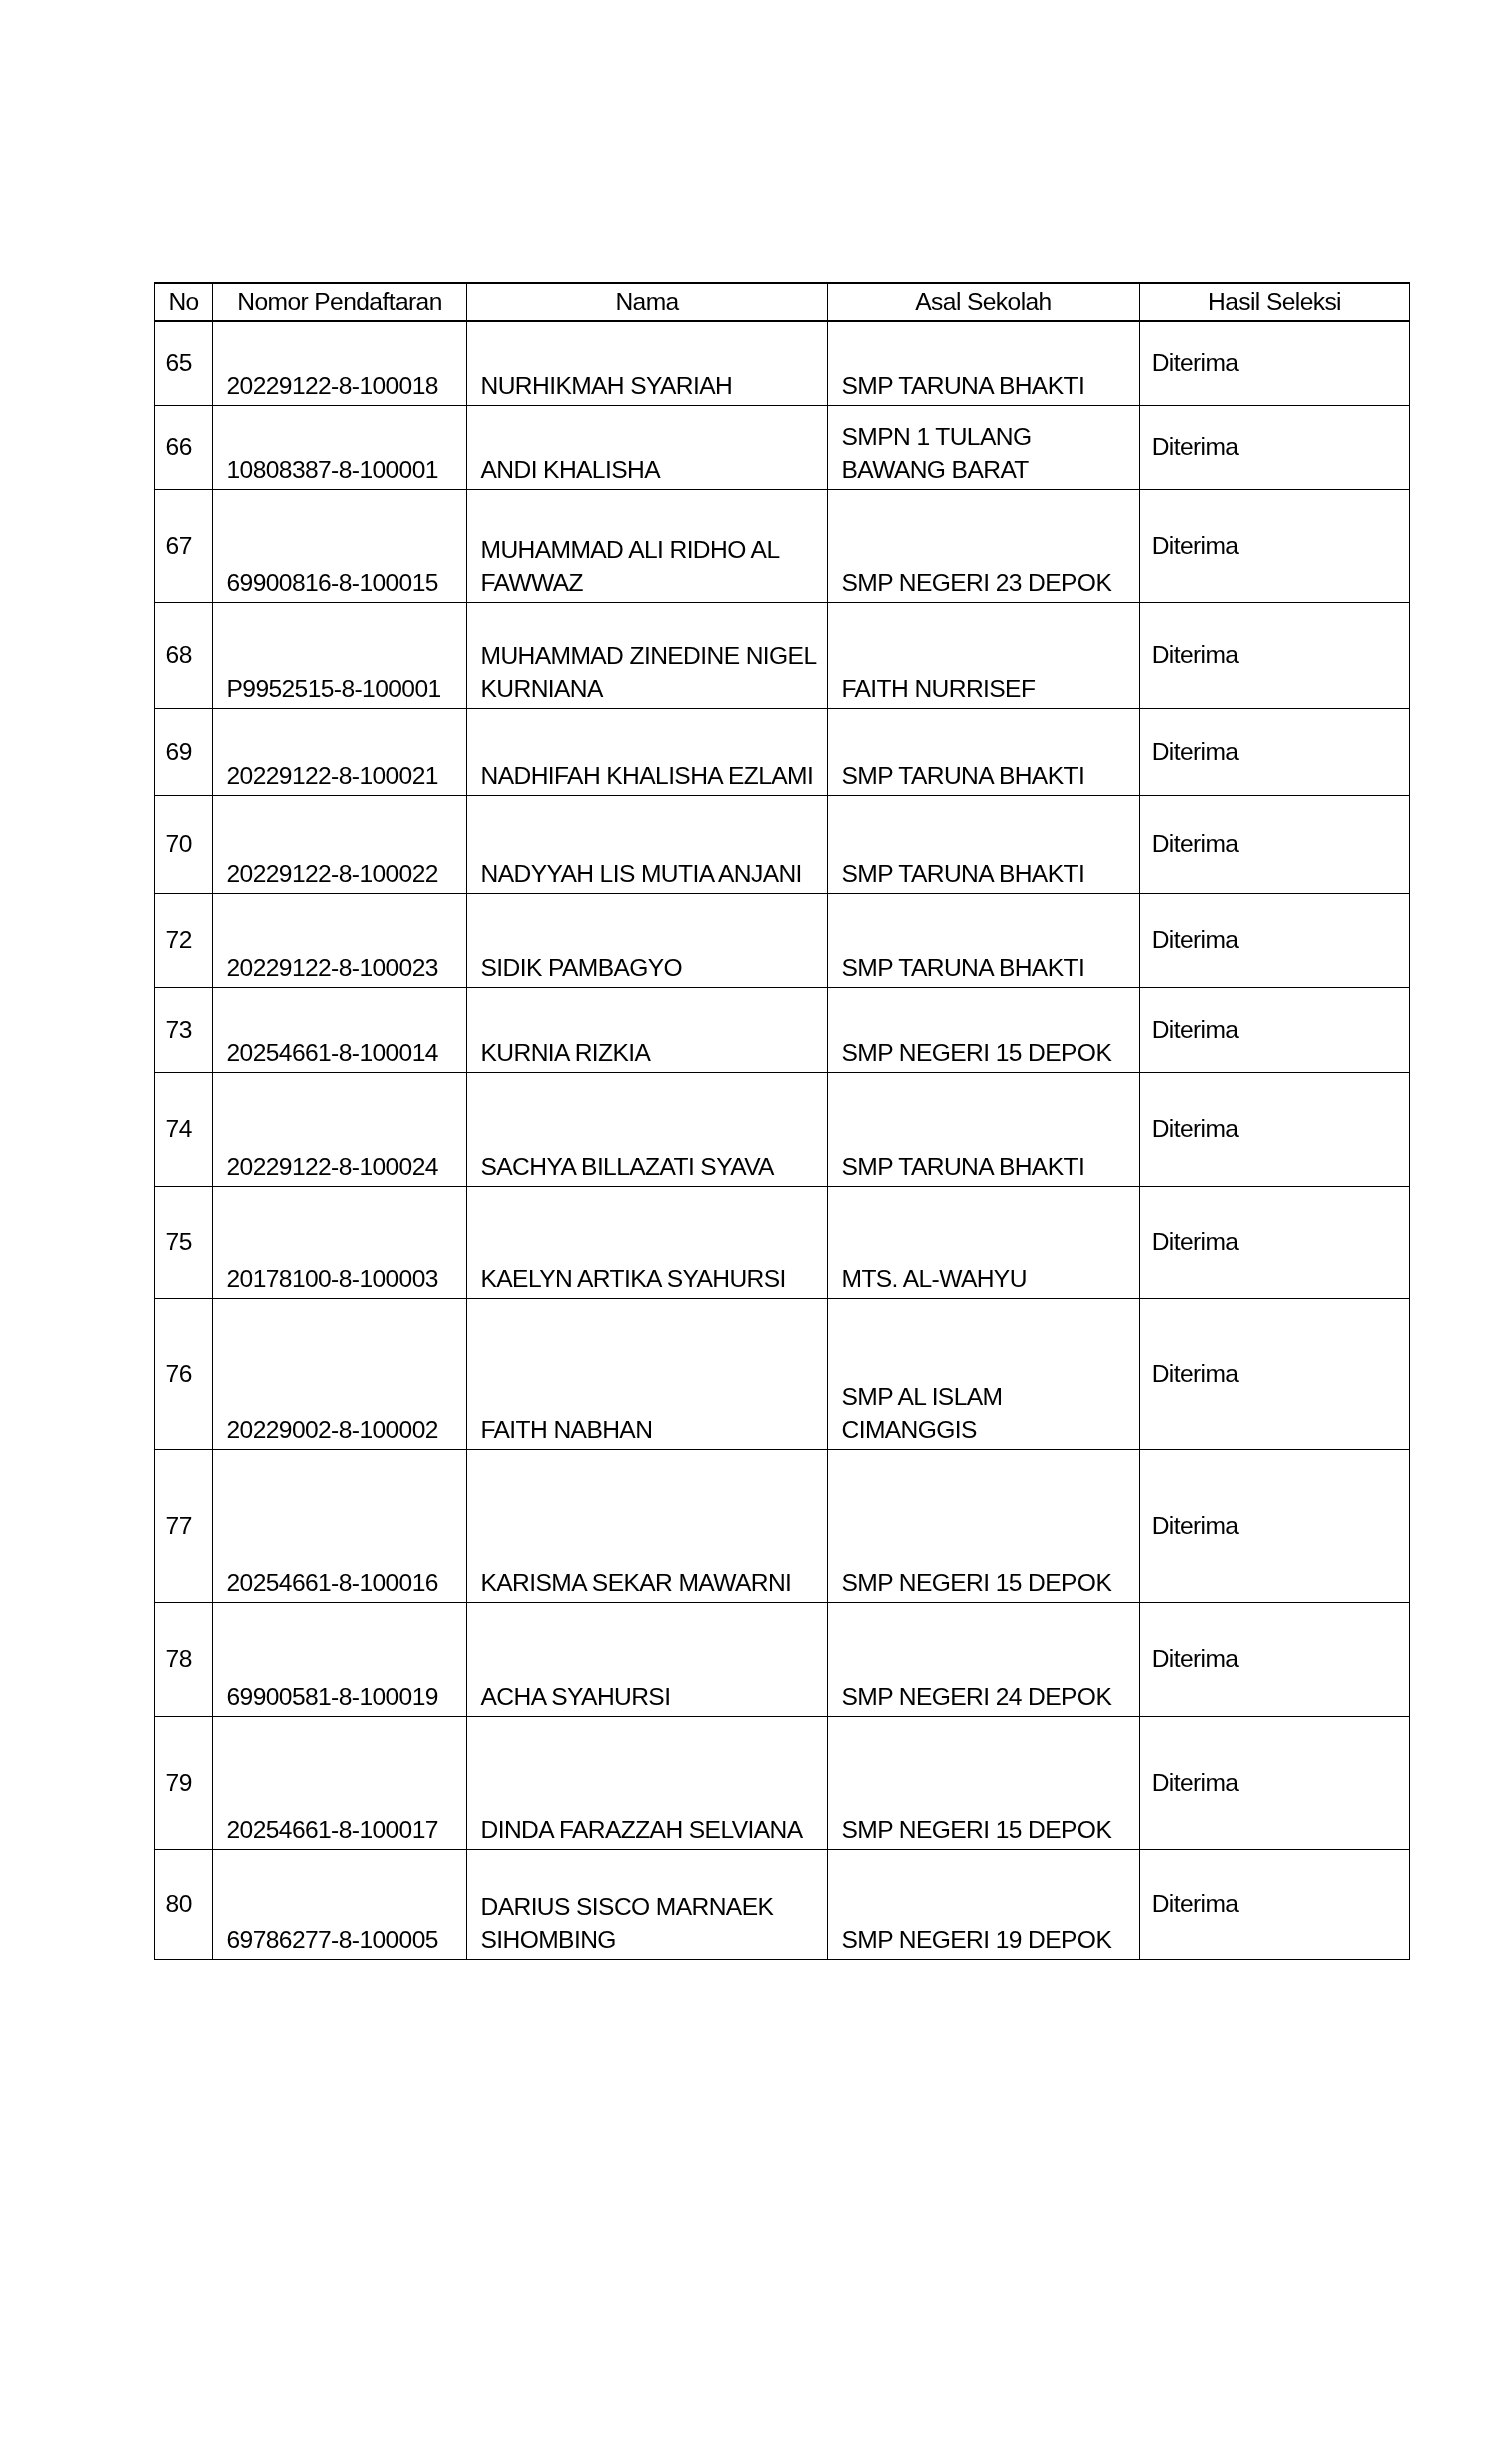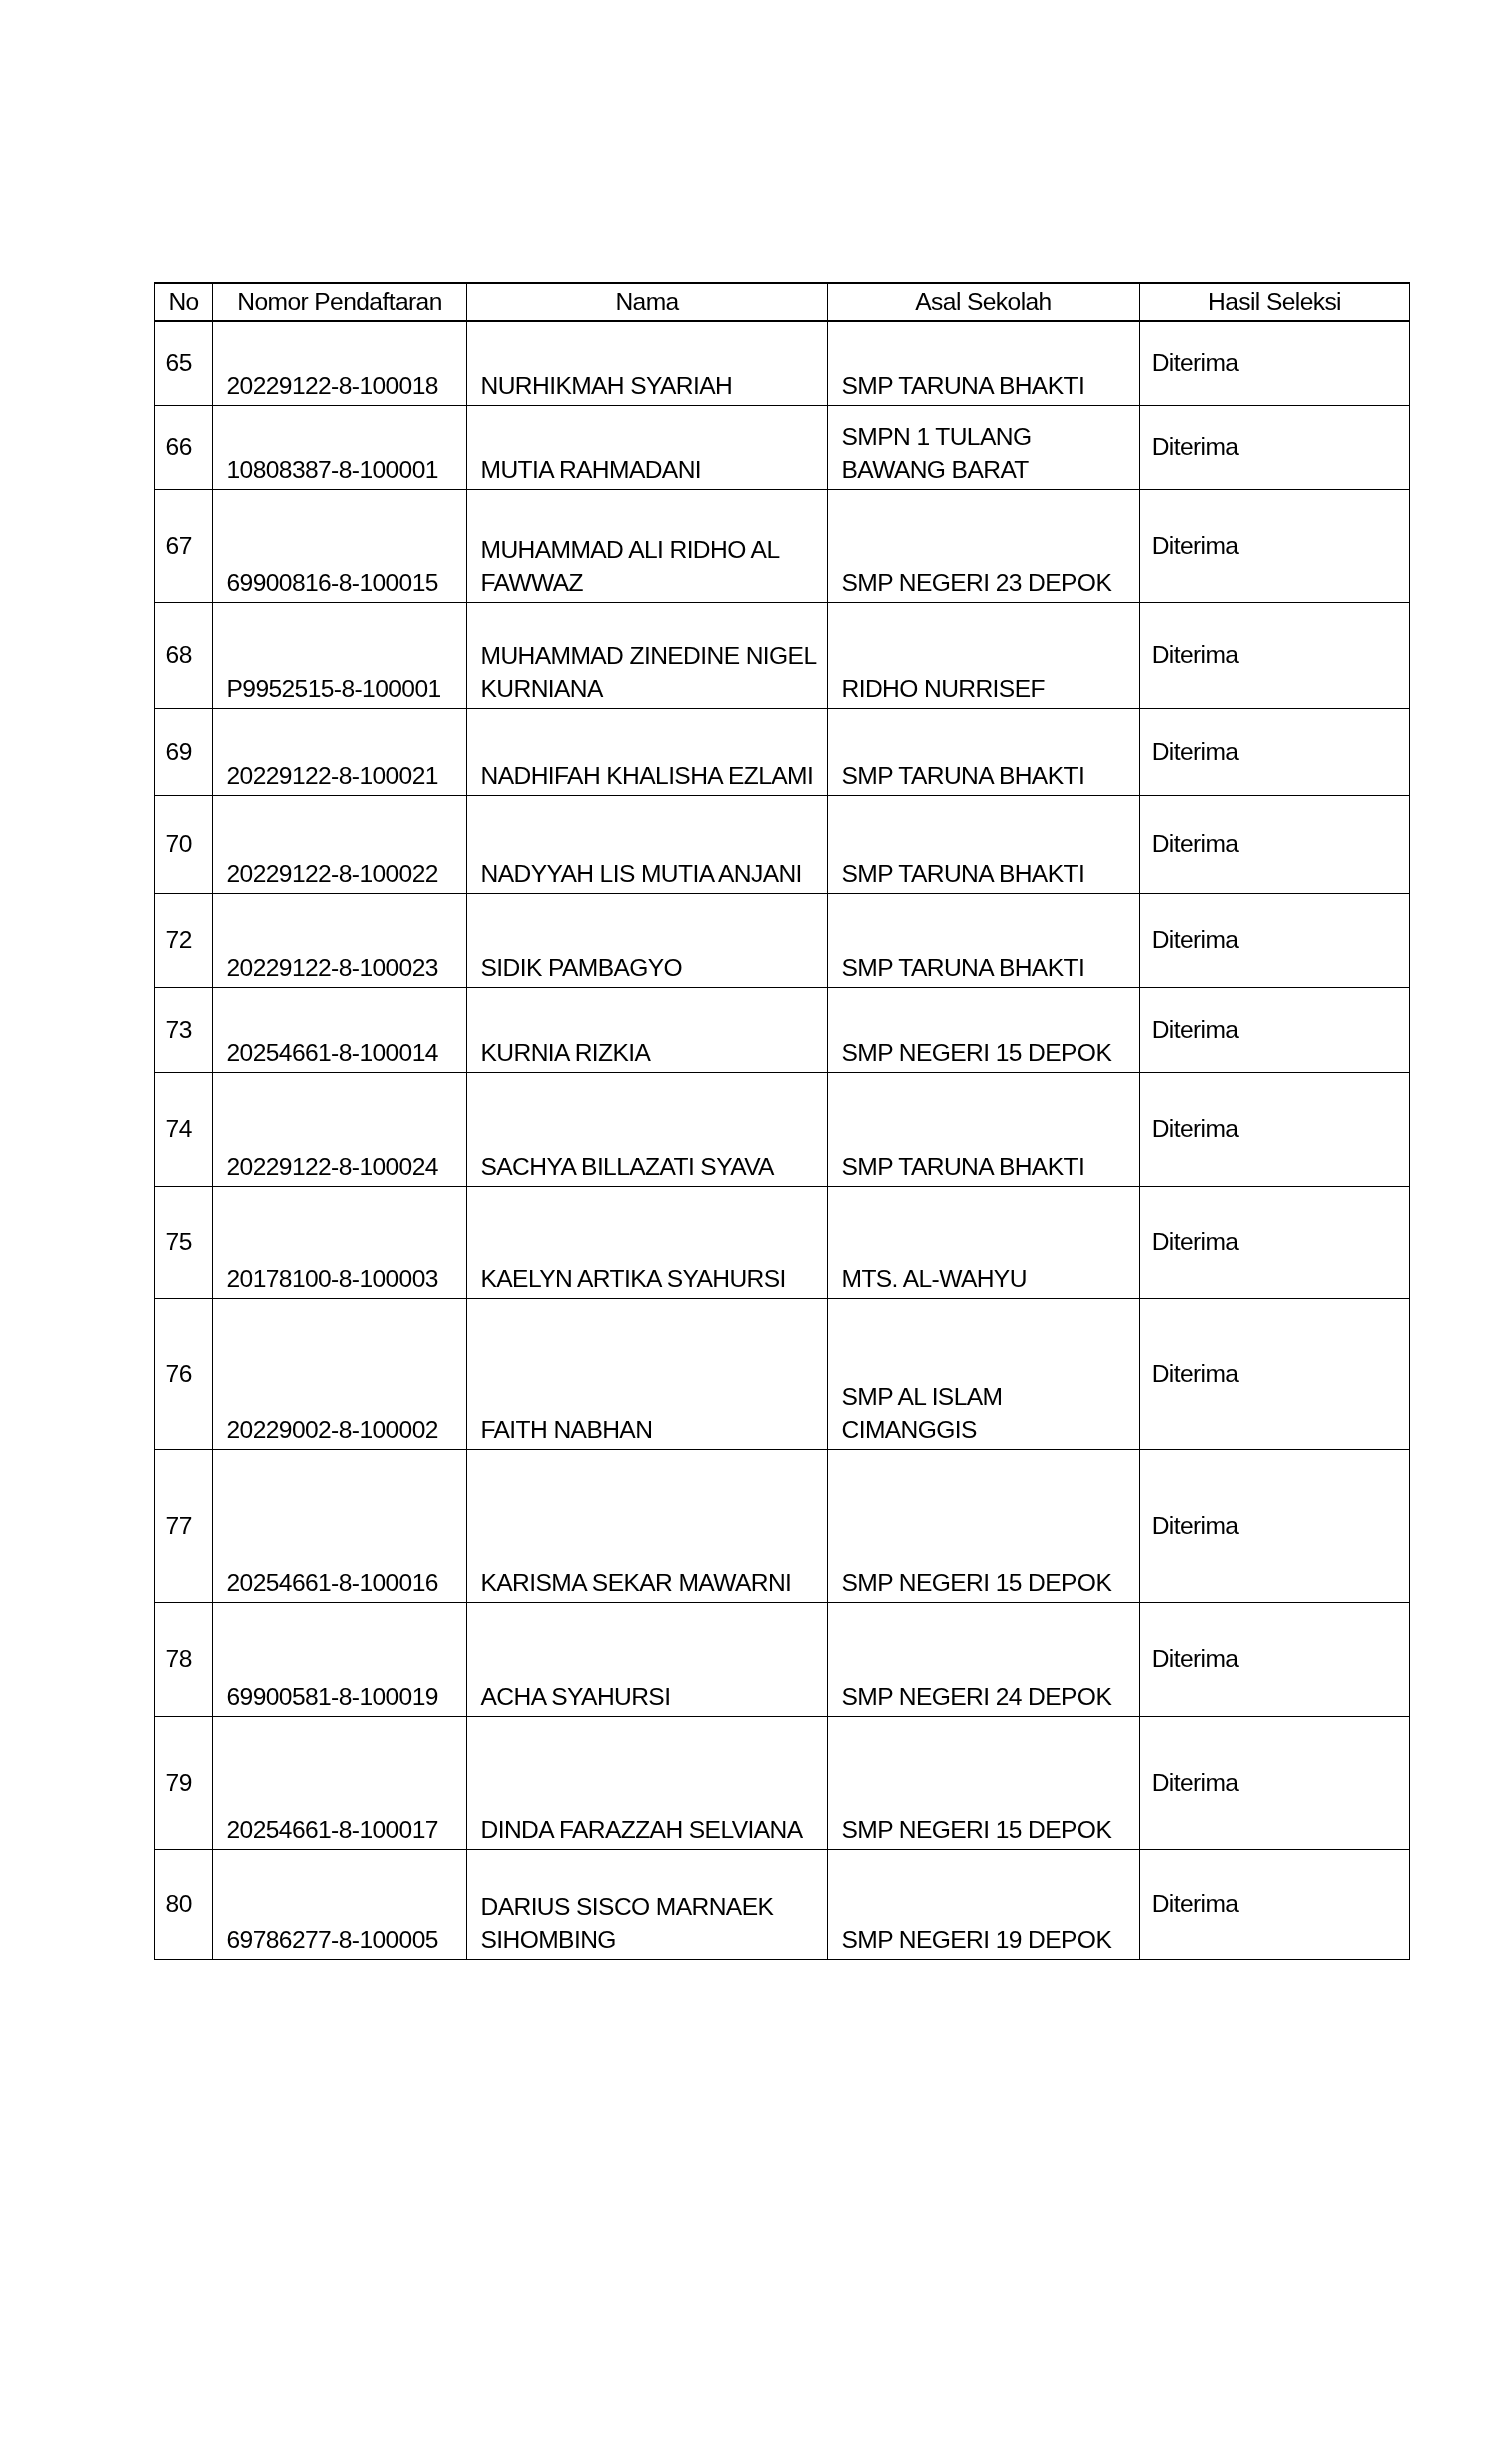--- a/index.html
+++ b/index.html
@@ -88,39 +88,39 @@
         <tr style="height: 84px;">
           <td class="col-no">65</td>
           <td class="col-nomor">20229122-8-100018</td>
           <td class="col-nama">NURHIKMAH SYARIAH</td>
           <td class="col-asal">SMP TARUNA BHAKTI</td>
           <td class="col-hasil">Diterima</td>
         </tr>
         <tr style="height: 84px;">
           <td class="col-no">66</td>
           <td class="col-nomor">10808387-8-100001</td>
-          <td class="col-nama">MUTIA RAHMADANI</td>
+          <td class="col-nama">ANDI KHALISHA</td>
           <td class="col-asal">SMPN 1 TULANG
 BAWANG BARAT</td>
           <td class="col-hasil">Diterima</td>
         </tr>
         <tr style="height: 113px;">
           <td class="col-no">67</td>
           <td class="col-nomor">69900816-8-100015</td>
           <td class="col-nama">MUHAMMAD ALI RIDHO AL
 FAWWAZ</td>
           <td class="col-asal">SMP NEGERI 23 DEPOK</td>
           <td class="col-hasil">Diterima</td>
         </tr>
         <tr style="height: 106px;">
           <td class="col-no">68</td>
           <td class="col-nomor">P9952515-8-100001</td>
           <td class="col-nama">MUHAMMAD ZINEDINE NIGEL
 KURNIANA</td>
-          <td class="col-asal">RIDHO NURRISEF</td>
+          <td class="col-asal">FAITH NURRISEF</td>
           <td class="col-hasil">Diterima</td>
         </tr>
         <tr style="height: 87px;">
           <td class="col-no">69</td>
           <td class="col-nomor">20229122-8-100021</td>
           <td class="col-nama">NADHIFAH KHALISHA EZLAMI</td>
           <td class="col-asal">SMP TARUNA BHAKTI</td>
           <td class="col-hasil">Diterima</td>
         </tr>
         <tr style="height: 98px; margin-left: 28px;">

